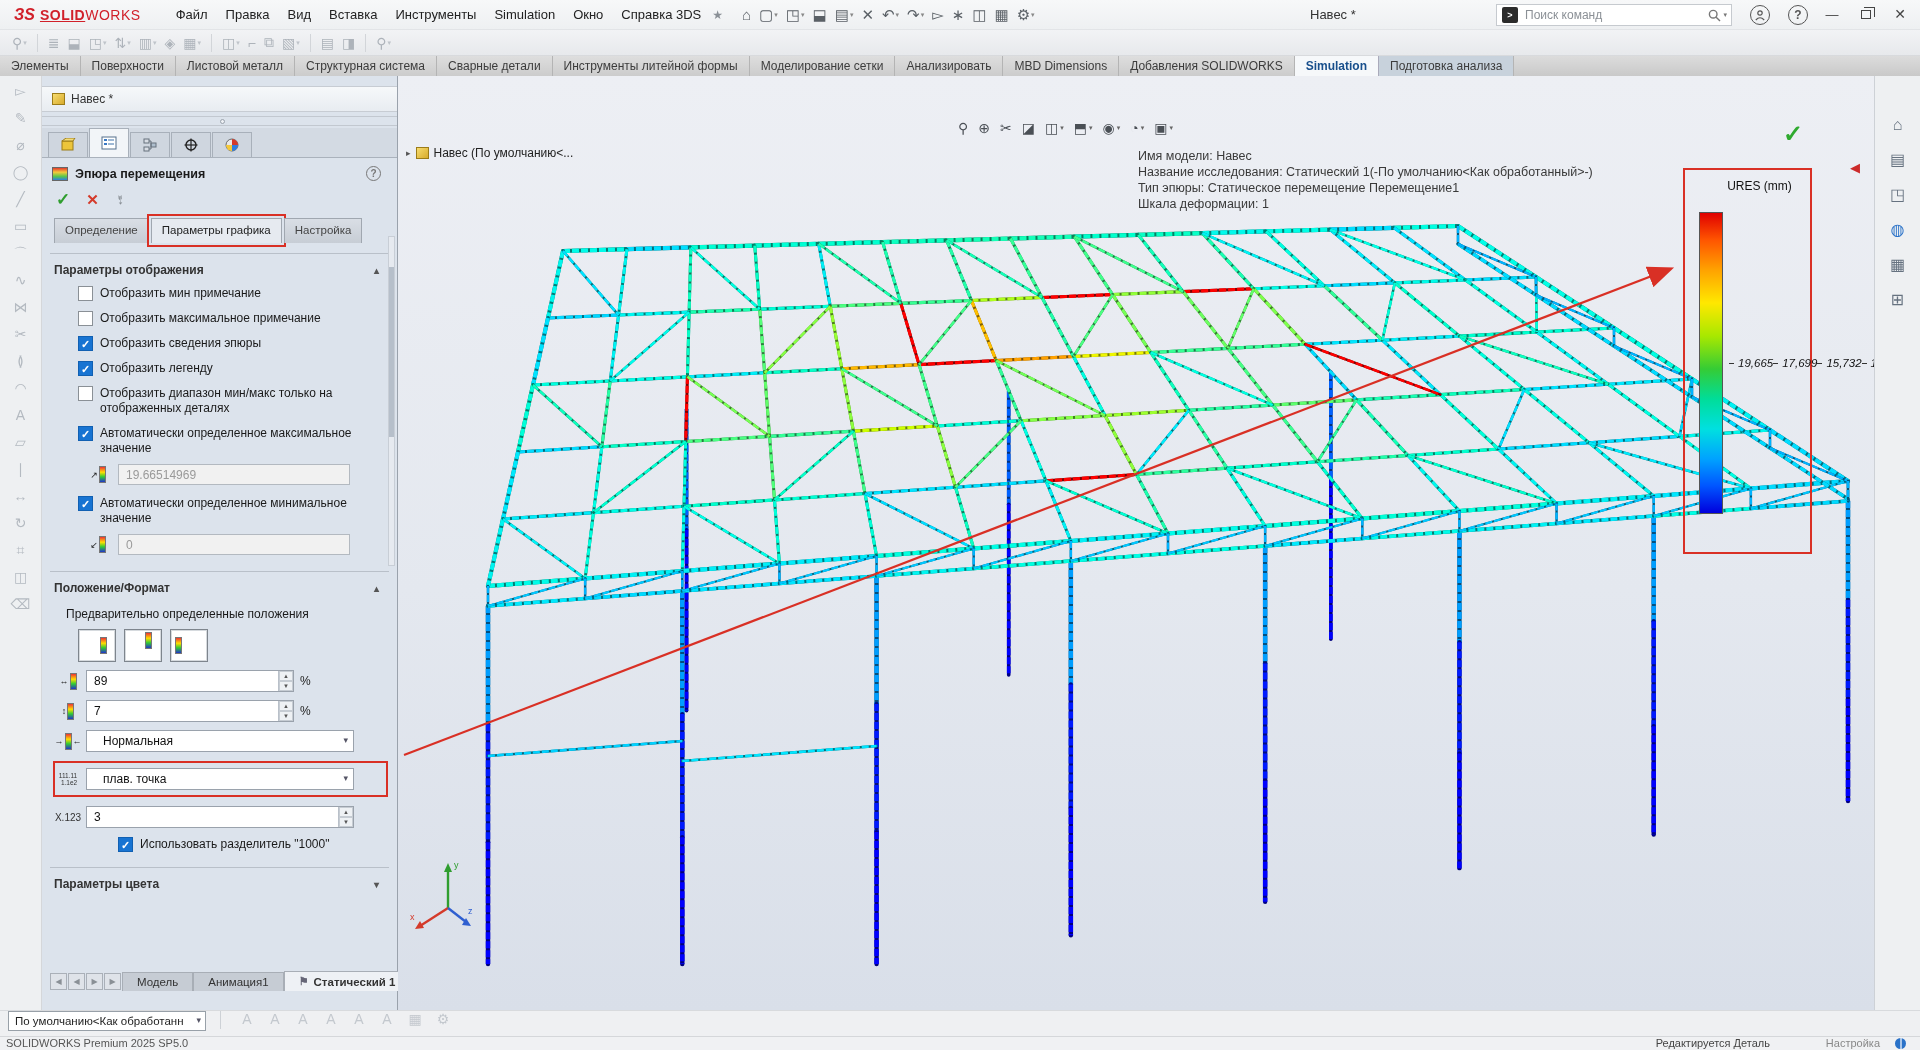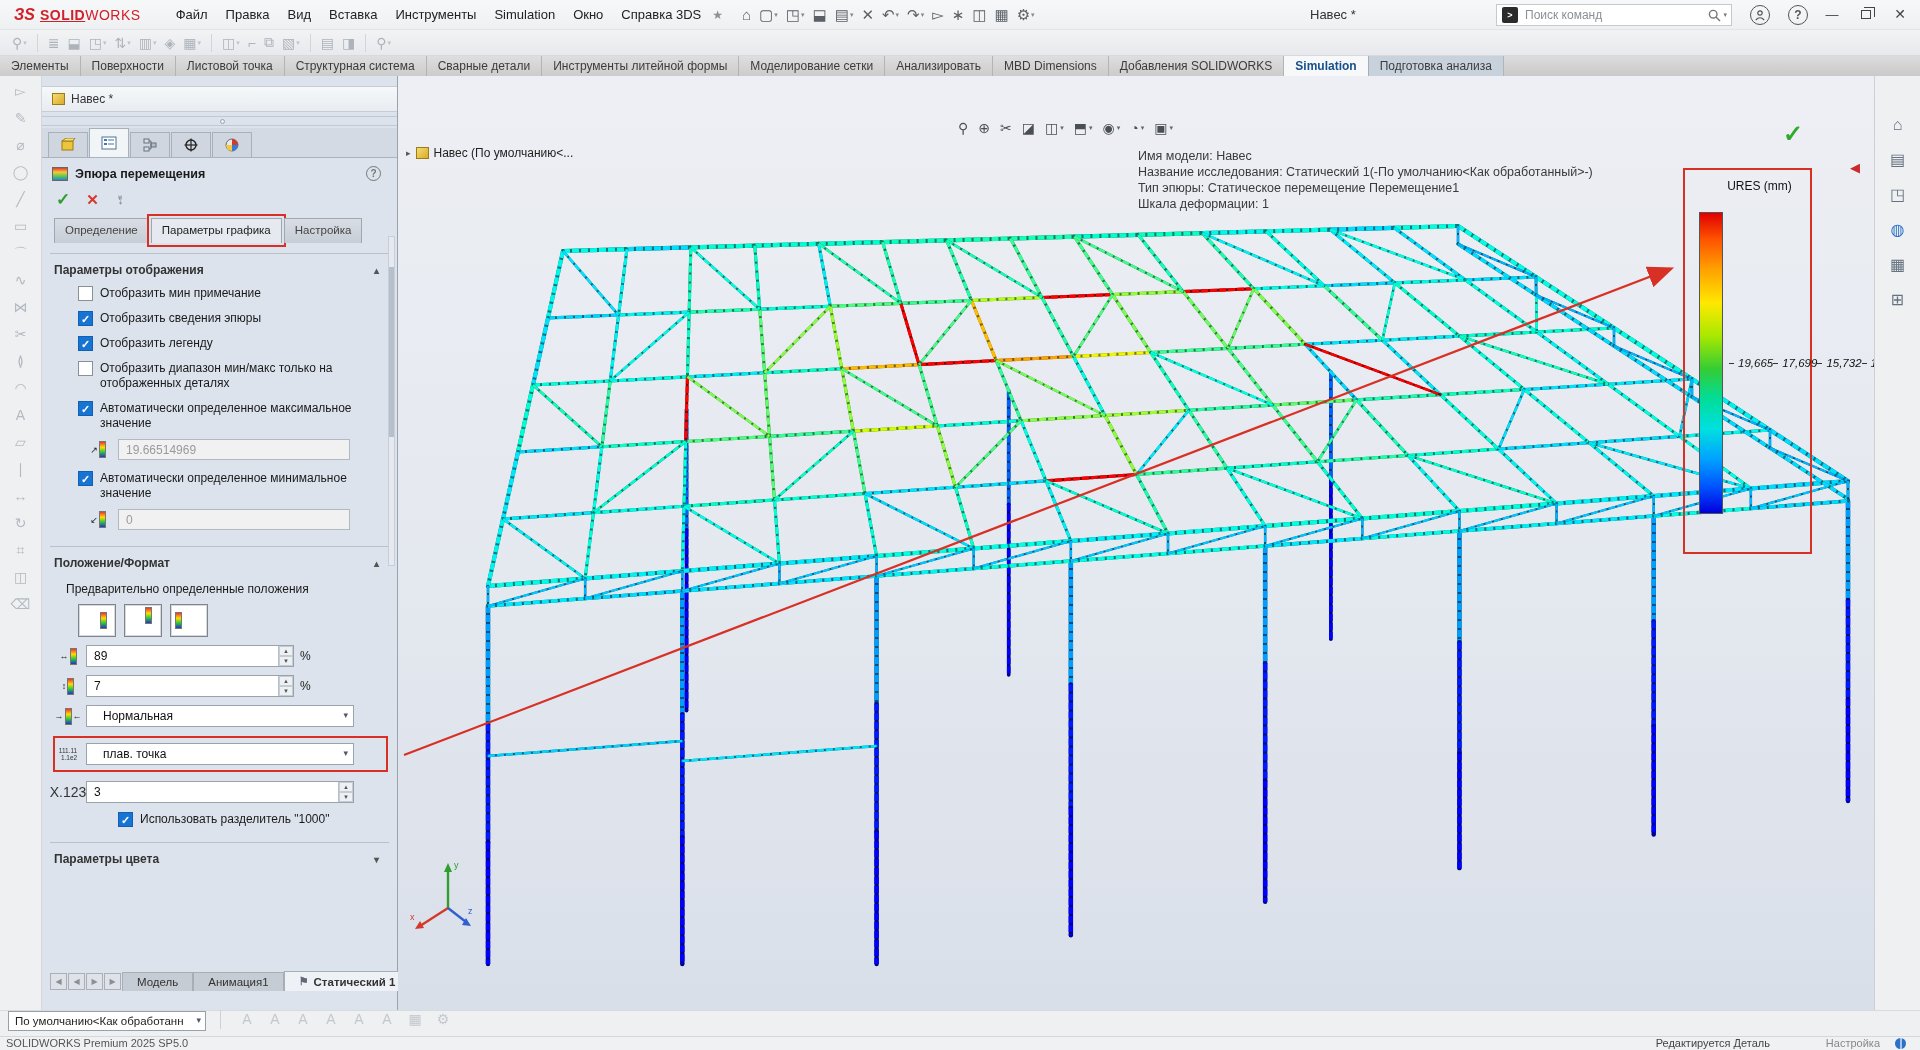--- a/index.html
+++ b/index.html
@@ -303,21 +303,21 @@
       <span class="t2-sep"></span>
       <span class="t2-item">
         <span>⚲</span>
         <span class="caret">▾</span>
       </span>
     </div>
 
   <div id="ribbon">
       <div class="rtab">Элементы</div>
       <div class="rtab">Поверхности</div>
-      <div class="rtab">Листовой точка</div>
+      <div class="rtab">Листовой металл</div>
       <div class="rtab">Структурная система</div>
       <div class="rtab">Сварные детали</div>
       <div class="rtab">Инструменты литейной формы</div>
       <div class="rtab">Моделирование сетки</div>
       <div class="rtab">Анализировать</div>
       <div class="rtab">MBD Dimensions</div>
       <div class="rtab">Добавления SOLIDWORKS</div>
       <div class="rtab active">Simulation</div>
       <div class="rtab alt">Подготовка анализа</div>
     </div>
@@ -417,20 +417,24 @@
       <div class="sec-head">
         <span>Параметры отображения</span>
         <span class="chev">▴</span>
       </div>
 
       <div class="cb-row">
         <span class="cb"></span>
         <span class="cb-label">Отобразить мин примечание</span>
       </div>
       <div class="cb-row">
+        <span class="cb"></span>
+        <span class="cb-label">Отобразить максимальное примечание</span>
+      </div>
+      <div class="cb-row">
         <span class="cb on"></span>
         <span class="cb-label">Отобразить сведения эпюры</span>
       </div>
       <div class="cb-row">
         <span class="cb on"></span>
         <span class="cb-label">Отобразить легенду</span>
       </div>
       <div class="cb-row">
         <span class="cb"></span>
         <span class="cb-label">Отобразить диапазон мин/макс только на отображенных деталях</span>
@@ -517,21 +521,21 @@
         <div class="combo-row">
           <span class="icon-cell numicon">
             <span><span>111.11</span><br><span>1.1e2</span></span>
           </span>
           <span class="combo">
               <span>плав. точка</span>
             </span>
         </div>
       </div>
       <div class="spin-row">
-        <span class="icon-cell numicon" style="font-size:14px">
+        <span class="icon-cell numicon" style="font-size:10px">
             <span>X.123</span>
           </span>
         <span class="spinbox" style="width:268px">
             <span>3</span>
           <span class="spins">
               <div>▲</div>
               <div>▼</div>
             </span>
         </span>
       </div>

